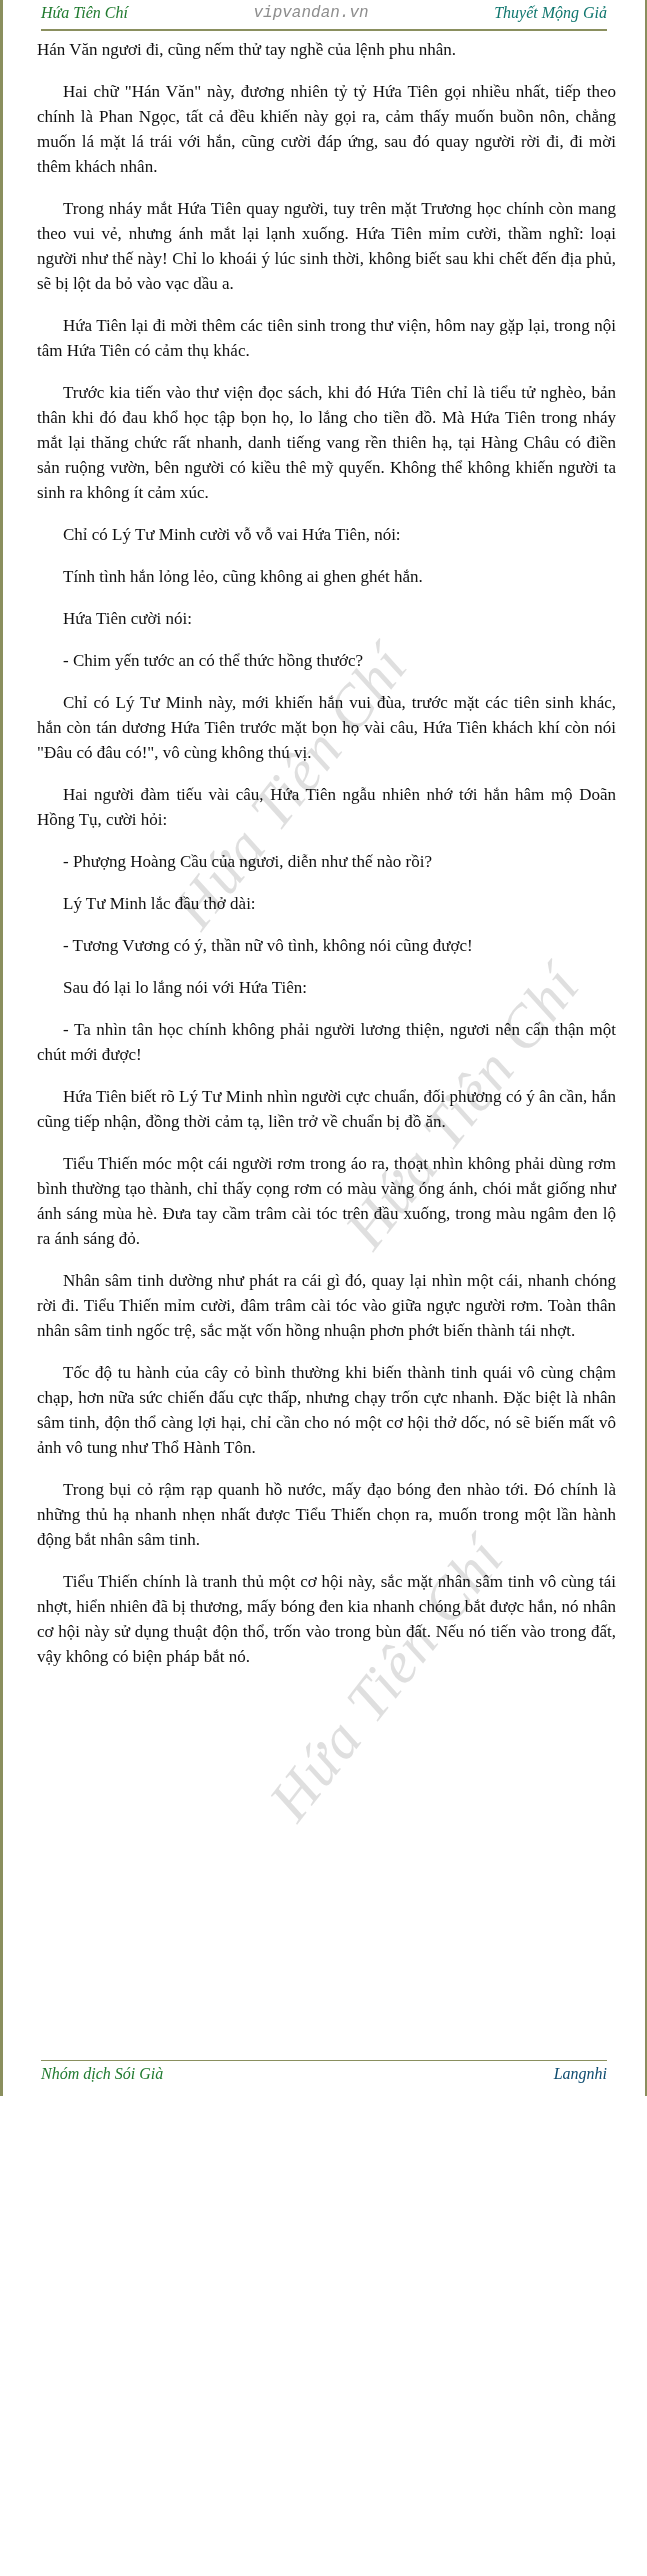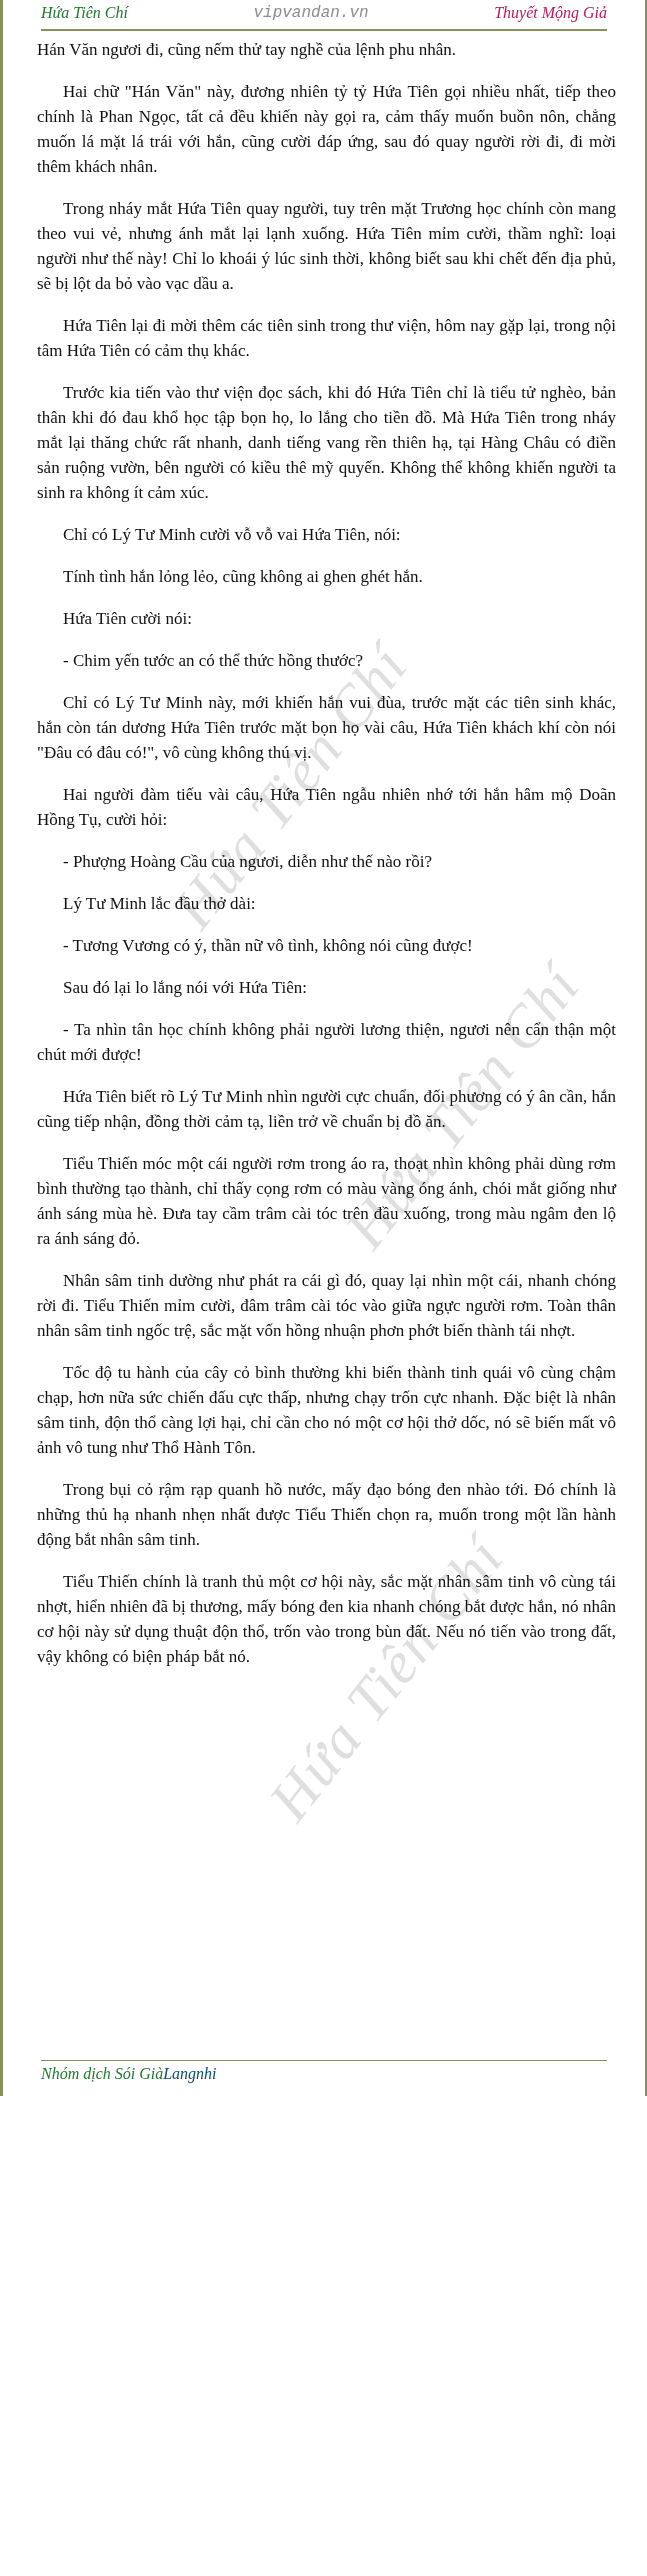--- a/index.html
+++ b/index.html
@@ -43,33 +43,34 @@
     background: #8a8f5e;
   }
   .hdr-item {
     font-style: italic;
     font-size: 16px;
     line-height: 1;
     white-space: nowrap;
   }
   .hdr-left   { color: #1f7a2e; font-weight: 400; }
   .hdr-center { color: #8d8d8d; font-weight: 400; font-family: Liberation Mono, monospace; }
-  .hdr-right  { color: #be185d; font-weight: 400; }
+  .hdr-right  { color: #0f766e; font-weight: 400; }
 
   
   .page-footer {
     position: absolute;
     left: 0;
     right: 0;
     bottom: 13.7px;
     height: 34px;
     padding: 0 38px;
     box-sizing: border-box;
     display: flex;
     align-items: flex-end;
+    justify-content: space-between;
   }
   .footer-rule {
     position: absolute;
     left: 38px;
     right: 38px;
     bottom: 35px;
     height: 1.5px;
     background: #8a8f5e;
   }
   .ftr-item {

